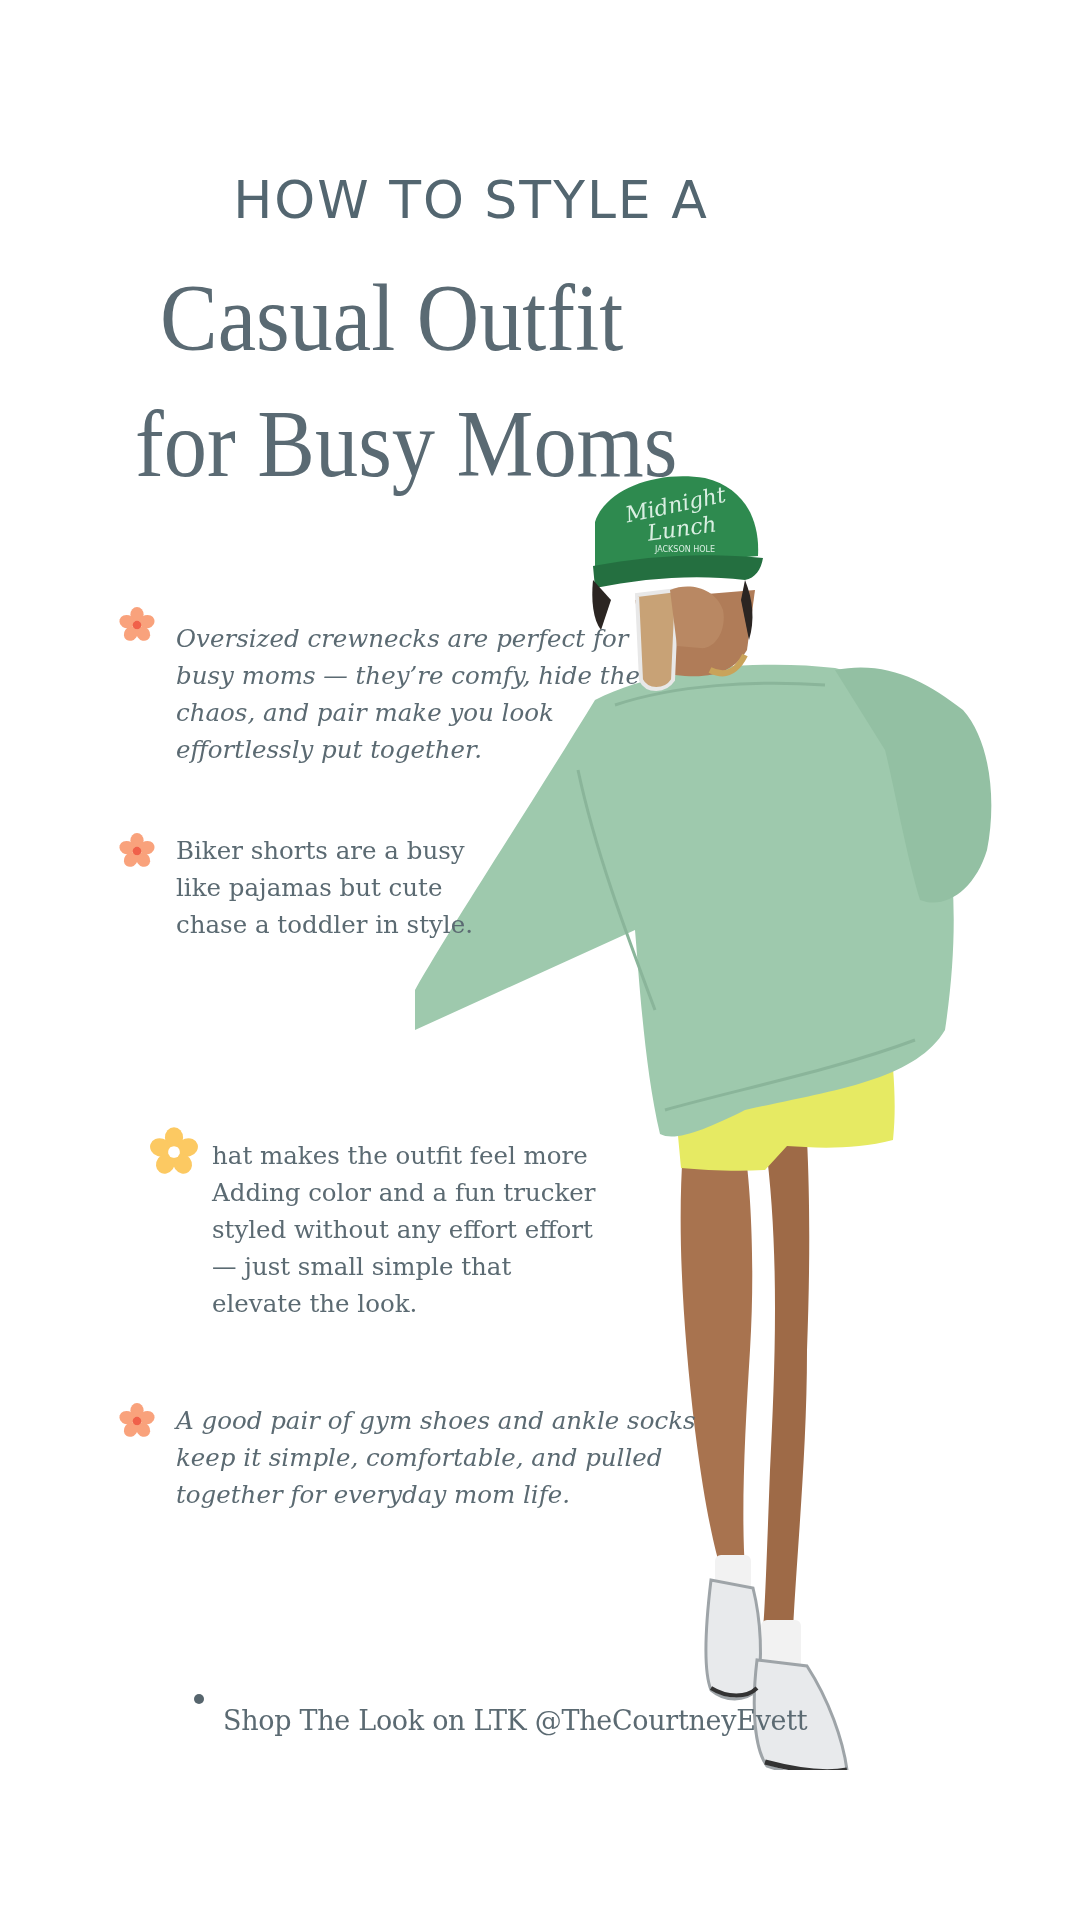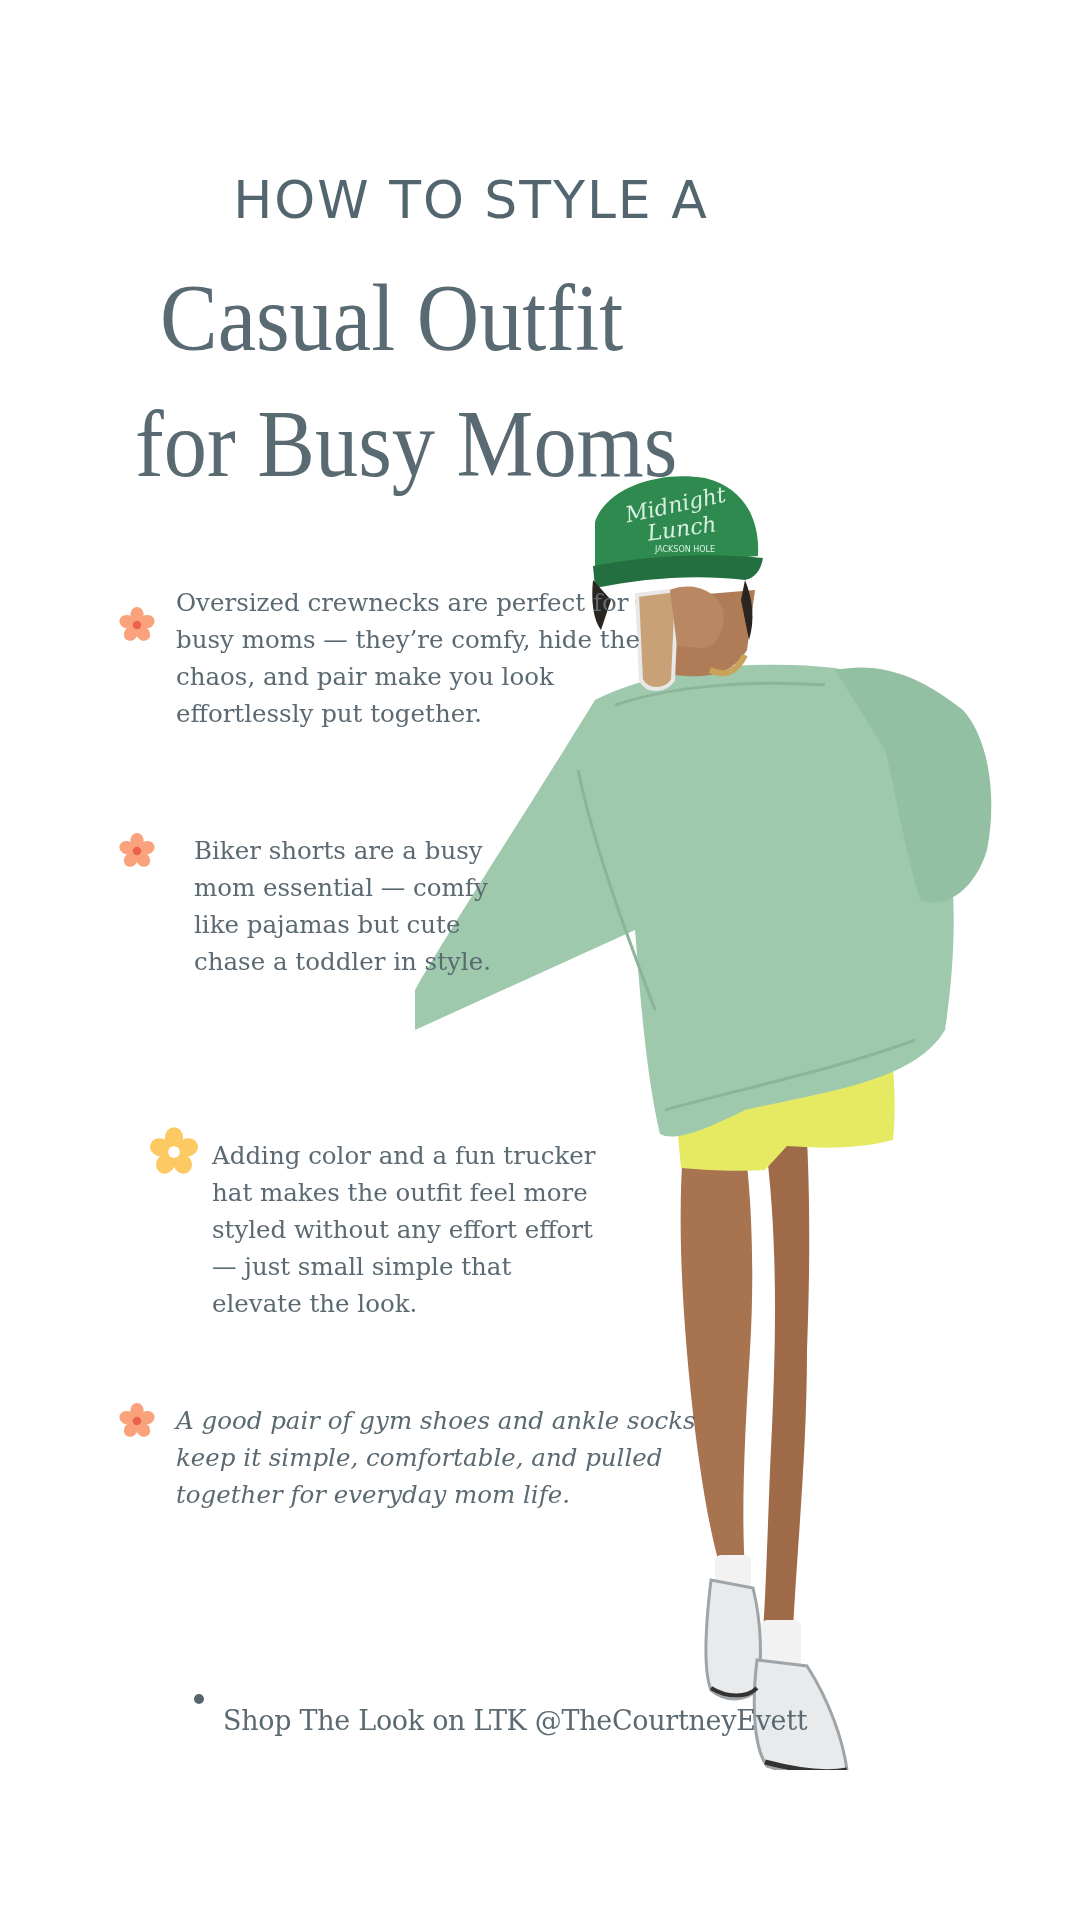--- a/index.html
+++ b/index.html
@@ -80,61 +80,60 @@
     <g fill="#f9a27c">
       <ellipse cx="20" cy="9" rx="7" ry="8"></ellipse>
       <ellipse cx="30.5" cy="16.5" rx="7" ry="8" transform="rotate(72 30.5 16.5)"></ellipse>
       <ellipse cx="26.5" cy="29" rx="7" ry="8" transform="rotate(144 26.5 29)"></ellipse>
       <ellipse cx="13.5" cy="29" rx="7" ry="8" transform="rotate(216 13.5 29)"></ellipse>
       <ellipse cx="9.5" cy="16.5" rx="7" ry="8" transform="rotate(288 9.5 16.5)"></ellipse>
     </g>
     <circle cx="20" cy="20" r="4.5" fill="#f0614a"></circle>
   </svg>
 </div>
-<div class="abs tip" style="left:176px; top:584px;">
+<div class="abs tip" style="left:176px; top:620px;font-style:italic;">
   <p>Oversized crewnecks are perfect for</p>
   <p>busy moms — they’re comfy, hide the</p>
   <p>chaos, and pair make you look</p>
   <p>effortlessly put together.</p>
 </div>
 
 <div class="abs" style="left:118px; top:832px;">
   <svg class="flower" viewBox="0 0 40 40">
     <g fill="#f9a27c">
       <ellipse cx="20" cy="9" rx="7" ry="8"></ellipse>
       <ellipse cx="30.5" cy="16.5" rx="7" ry="8" transform="rotate(72 30.5 16.5)"></ellipse>
       <ellipse cx="26.5" cy="29" rx="7" ry="8" transform="rotate(144 26.5 29)"></ellipse>
       <ellipse cx="13.5" cy="29" rx="7" ry="8" transform="rotate(216 13.5 29)"></ellipse>
       <ellipse cx="9.5" cy="16.5" rx="7" ry="8" transform="rotate(288 9.5 16.5)"></ellipse>
     </g>
     <circle cx="20" cy="20" r="4.5" fill="#f0614a"></circle>
   </svg>
 </div>
-<div class="abs tip" style="left:176px; top:832px;margin-left:18px;">
+<div class="abs tip" style="left:176px; top:832px;">
   <p>Biker shorts are a busy</p>
-  <p>mom essential — comfy</p>
   <p>like pajamas but cute</p>
   <p>chase a toddler in style.</p>
 </div>
 
 <div class="abs" style="left:148px; top:1126px;">
   <svg width="52" height="52" viewBox="0 0 40 40">
     <g fill="#fcc962">
       <ellipse cx="20" cy="9" rx="7" ry="8"></ellipse>
       <ellipse cx="30.5" cy="16.5" rx="7" ry="8" transform="rotate(72 30.5 16.5)"></ellipse>
       <ellipse cx="26.5" cy="29" rx="7" ry="8" transform="rotate(144 26.5 29)"></ellipse>
       <ellipse cx="13.5" cy="29" rx="7" ry="8" transform="rotate(216 13.5 29)"></ellipse>
       <ellipse cx="9.5" cy="16.5" rx="7" ry="8" transform="rotate(288 9.5 16.5)"></ellipse>
     </g>
     <circle cx="20" cy="20" r="4.5" fill="#ffffff"></circle>
   </svg>
 </div>
 <div class="abs tip" style="left:212px; top:1137px;">
+  <p>hat makes the outfit feel more</p>
   <p>Adding color and a fun trucker</p>
-  <p>hat makes the outfit feel more</p>
   <p>styled without any effort effort</p>
   <p>— just small simple that</p>
   <p>elevate the look.</p>
 </div>
 
 <div class="abs" style="left:118px; top:1402px;">
   <svg class="flower" viewBox="0 0 40 40">
     <g fill="#f9a27c">
       <ellipse cx="20" cy="9" rx="7" ry="8"></ellipse>
       <ellipse cx="30.5" cy="16.5" rx="7" ry="8" transform="rotate(72 30.5 16.5)"></ellipse>

